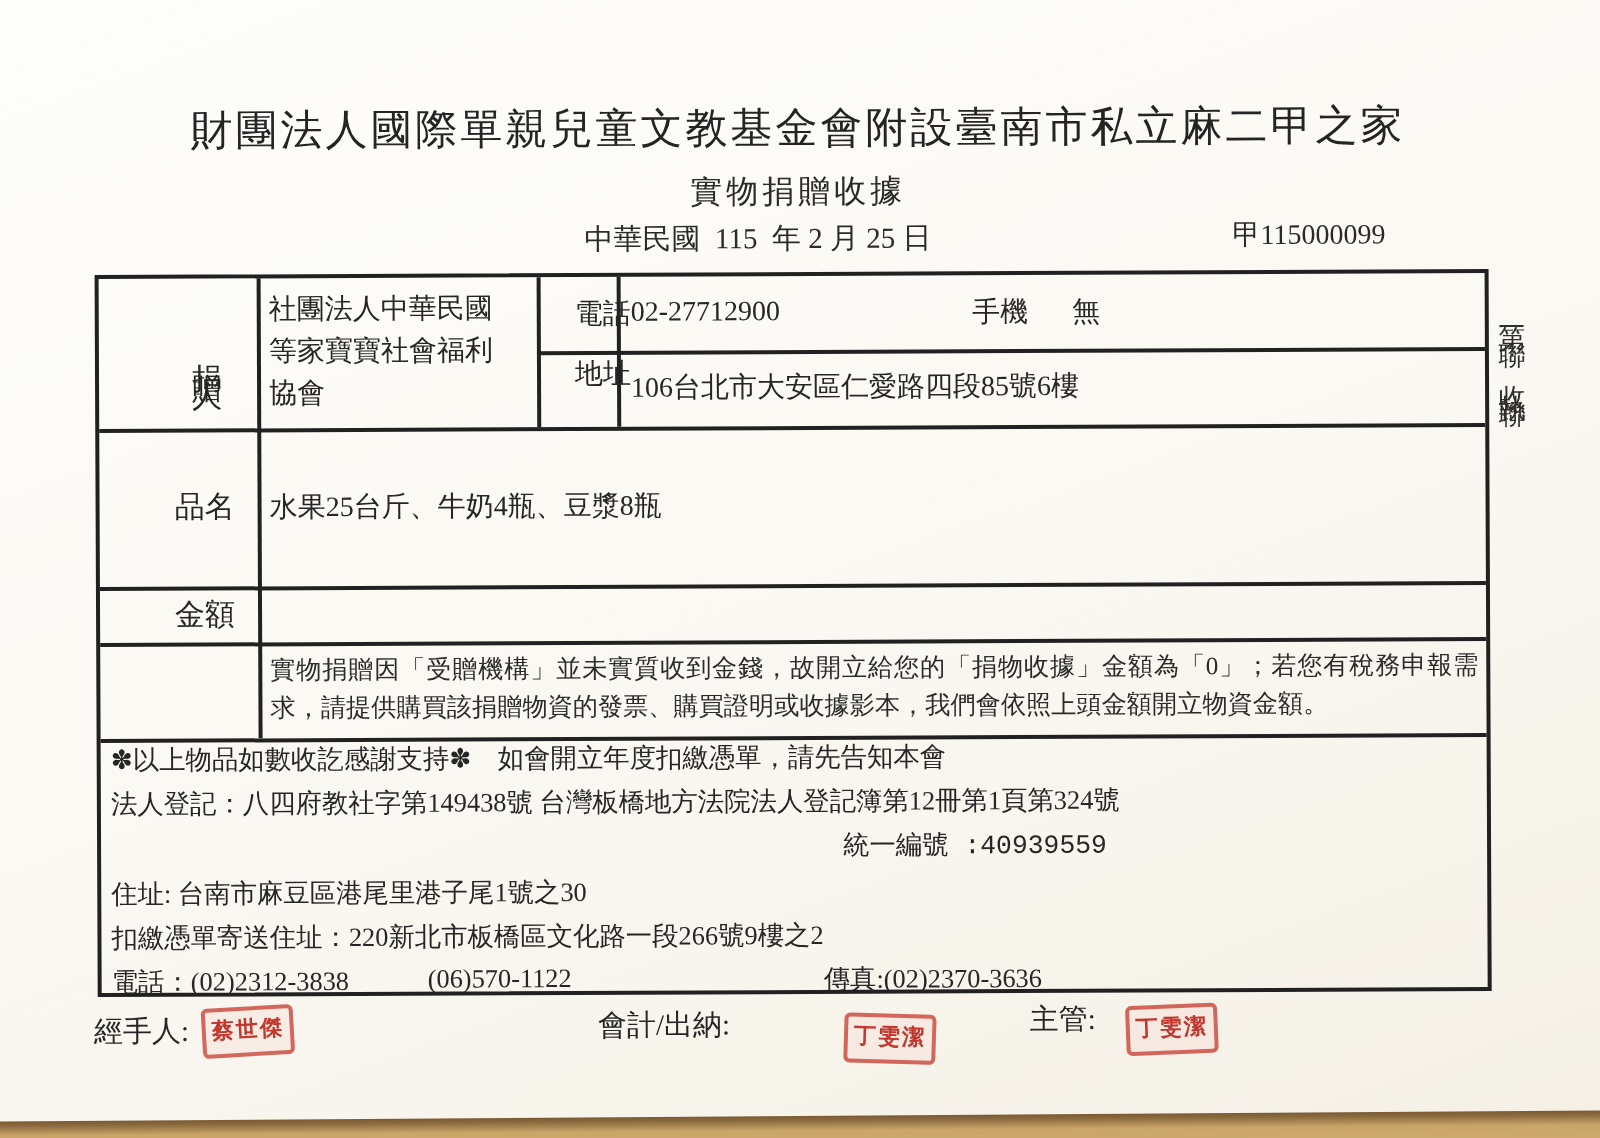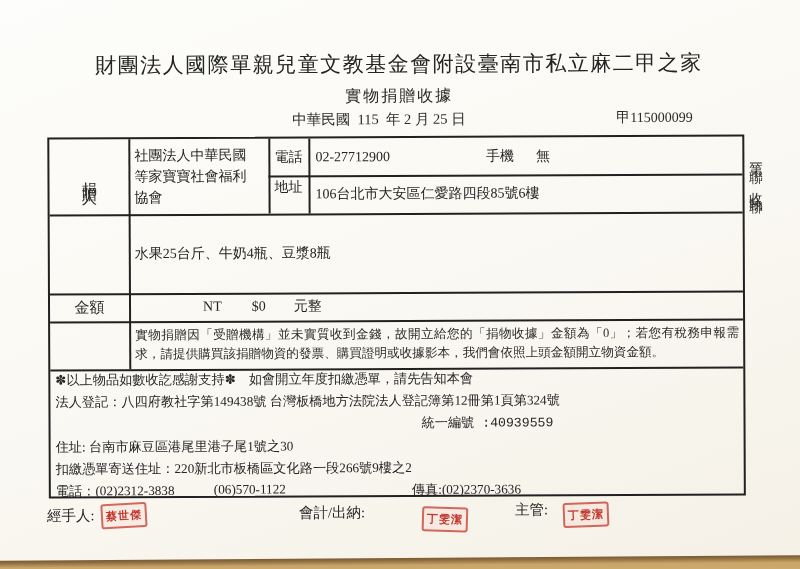--- a/index.html
+++ b/index.html
@@ -36,21 +36,21 @@
   }
   .serial{
     position:absolute;left:617px;top:110px;font-size:14px;color:#2a2a2a;
   }
   .receipt-table{
     position:absolute;left:48px;top:136px;width:693px;height:357px;
     border:2px solid #212121;
   }
   .hline{position:absolute;height:2px;background:#212121;}
   .vline{position:absolute;width:2px;background:#212121;}
-  .cell{position:absolute;display:flex;align-items:center;justify-content:center;}
+  .cell{position:absolute;display:flex;align-items:center;justify-content:center;padding-left:13px;}
   .v-text{writing-mode:vertical-rl;text-orientation:upright;letter-spacing:5px;}
   .lbl{font-size:15px;color:#262626;}
   .val{font-size:14px;color:#262626;}
   .donor-name{
     position:absolute;left:85px;top:6px;width:122px;
     font-size:14px;line-height:21px;color:#262626;
   }
   .flex-line{position:absolute;display:flex;align-items:center;}
   .note-text{
     position:absolute;left:85px;top:187px;width:604px;
@@ -112,31 +112,29 @@
         <span class="val" style="margin-left:96px;">手機</span>
         <span class="val" style="margin-left:22px;">無</span>
       </div>
       <div class="cell" style="left:219px;top:37px;width:40px;height:24px;">
         <span class="lbl" style="font-size:14px;">地址</span>
       </div>
       <div class="flex-line" style="left:266px;top:37px;height:38px;">
         <span class="val">106台北市大安區仁愛路四段85號6樓</span>
       </div>
 
+      <div class="cell" style="left:0;top:75px;width:79px;height:79px;">
+        <span class="lbl">品名</span>
+      </div>
       <div class="flex-line" style="left:85px;top:75px;height:79px;">
         <span class="val">水果25台斤、牛奶4瓶、豆漿8瓶</span>
       </div>
 
       <div class="cell" style="left:0;top:154px;width:79px;height:28px;">
         <span class="lbl">金額</span>
-      </div>
-      <div class="flex-line" style="left:85px;top:154px;height:28px;">
-        <span class="val" style="margin-left:68px;">NT</span>
-        <span class="val" style="margin-left:30px;">$0</span>
-        <span class="val" style="margin-left:28px;">元整</span>
       </div>
 
       <div class="note-text">實物捐贈因「受贈機構」並未實質收到金錢，故開立給您的「捐物收據」金額為「0」；若您有稅務申報需求，請提供購買該捐贈物資的發票、購買證明或收據影本，我們會依照上頭金額開立物資金額。</div>
 
       <div class="foot-line" style="top:232px;">✽以上物品如數收訖感謝支持✽　如會開立年度扣繳憑單，請先告知本會</div>
       <div class="foot-line" style="top:254px;">法人登記：八四府教社字第149438號 台灣板橋地方法院法人登記簿第12冊第1頁第324號</div>
       <div class="foot-line" style="top:276px;width:684px;">
         <span class="foot-abs" style="left:366px;font-family:Liberation Mono, monospace;">統一編號 :40939559</span>
       </div>
       <div class="foot-line" style="top:299px;">住址: 台南市麻豆區港尾里港子尾1號之30</div>

